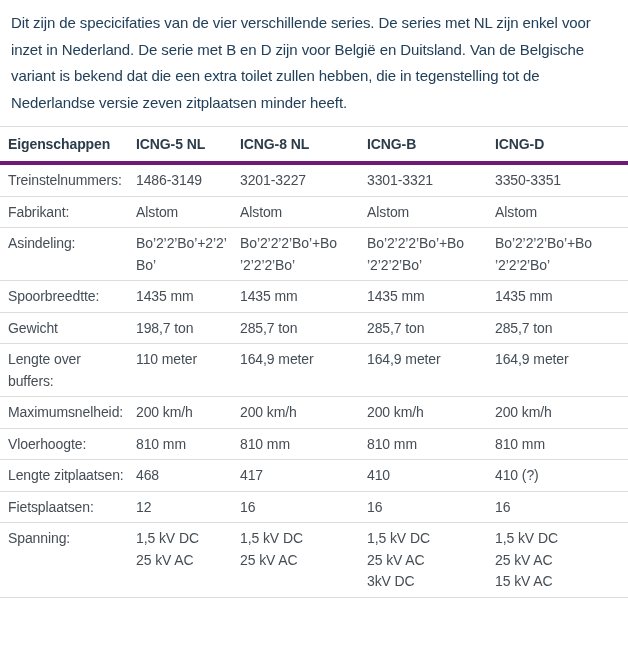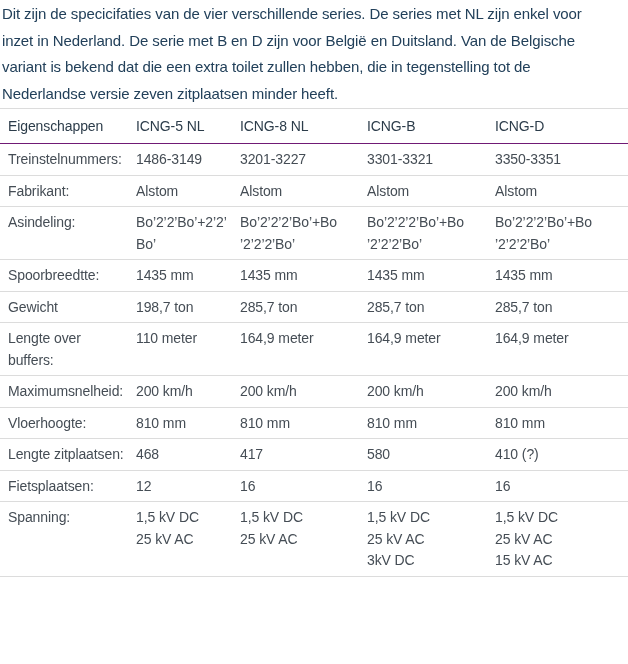--- a/index.html
+++ b/index.html
@@ -4,21 +4,21 @@
 <style>
   html, body {
     margin: 0; padding: 0;
     width: 628px; height: 664px;
     overflow: hidden;
     background: #ffffff;
   }
   body { font-family: "Liberation Sans", sans-serif; }
 
   .intro {
-    margin: 0;
+    margin: 9px;
     padding: 1px 0 0 2px;
     font-size: 15px;
     line-height: 26.7px;
     letter-spacing: -0.1px;
     color: #22405a;
     white-space: pre-line;
   }
 
   table.specs {
     width: 628px;
@@ -35,25 +35,25 @@
   th, td {
     vertical-align: top;
     text-align: left;
     font-size: 14px;
     line-height: 21.5px;
     letter-spacing: -0.1px;
     white-space: pre-line;
     overflow: visible;
   }
   thead th {
-    font-weight: normal;
+    font-weight: bold;
     color: #2c3c4a;
     padding: 7px 8px 6px 8px;
     border-top: 1px solid #dcdcdc;
-    border-bottom: 1px solid #701a75;
+    border-bottom: 4px solid #701a75;
   }
   tbody td {
     font-weight: normal;
     color: #454d55;
     padding: 5px 8px 4px 8px;
     border-bottom: 1px solid #dcdcdc;
   }
   tbody td.label-cell {
     padding-right: 0;
   }
@@ -142,21 +142,21 @@
           <td class="label-cell">Vloerhoogte:</td>
           <td>810 mm</td>
           <td>810 mm</td>
           <td>810 mm</td>
           <td>810 mm</td>
         </tr>
         <tr>
           <td class="label-cell">Lengte zitplaatsen:</td>
           <td>468</td>
           <td>417</td>
-          <td>580</td>
+          <td>410</td>
           <td>410 (?)</td>
         </tr>
         <tr>
           <td class="label-cell">Fietsplaatsen:</td>
           <td>12</td>
           <td>16</td>
           <td>16</td>
           <td>16</td>
         </tr>
         <tr>

